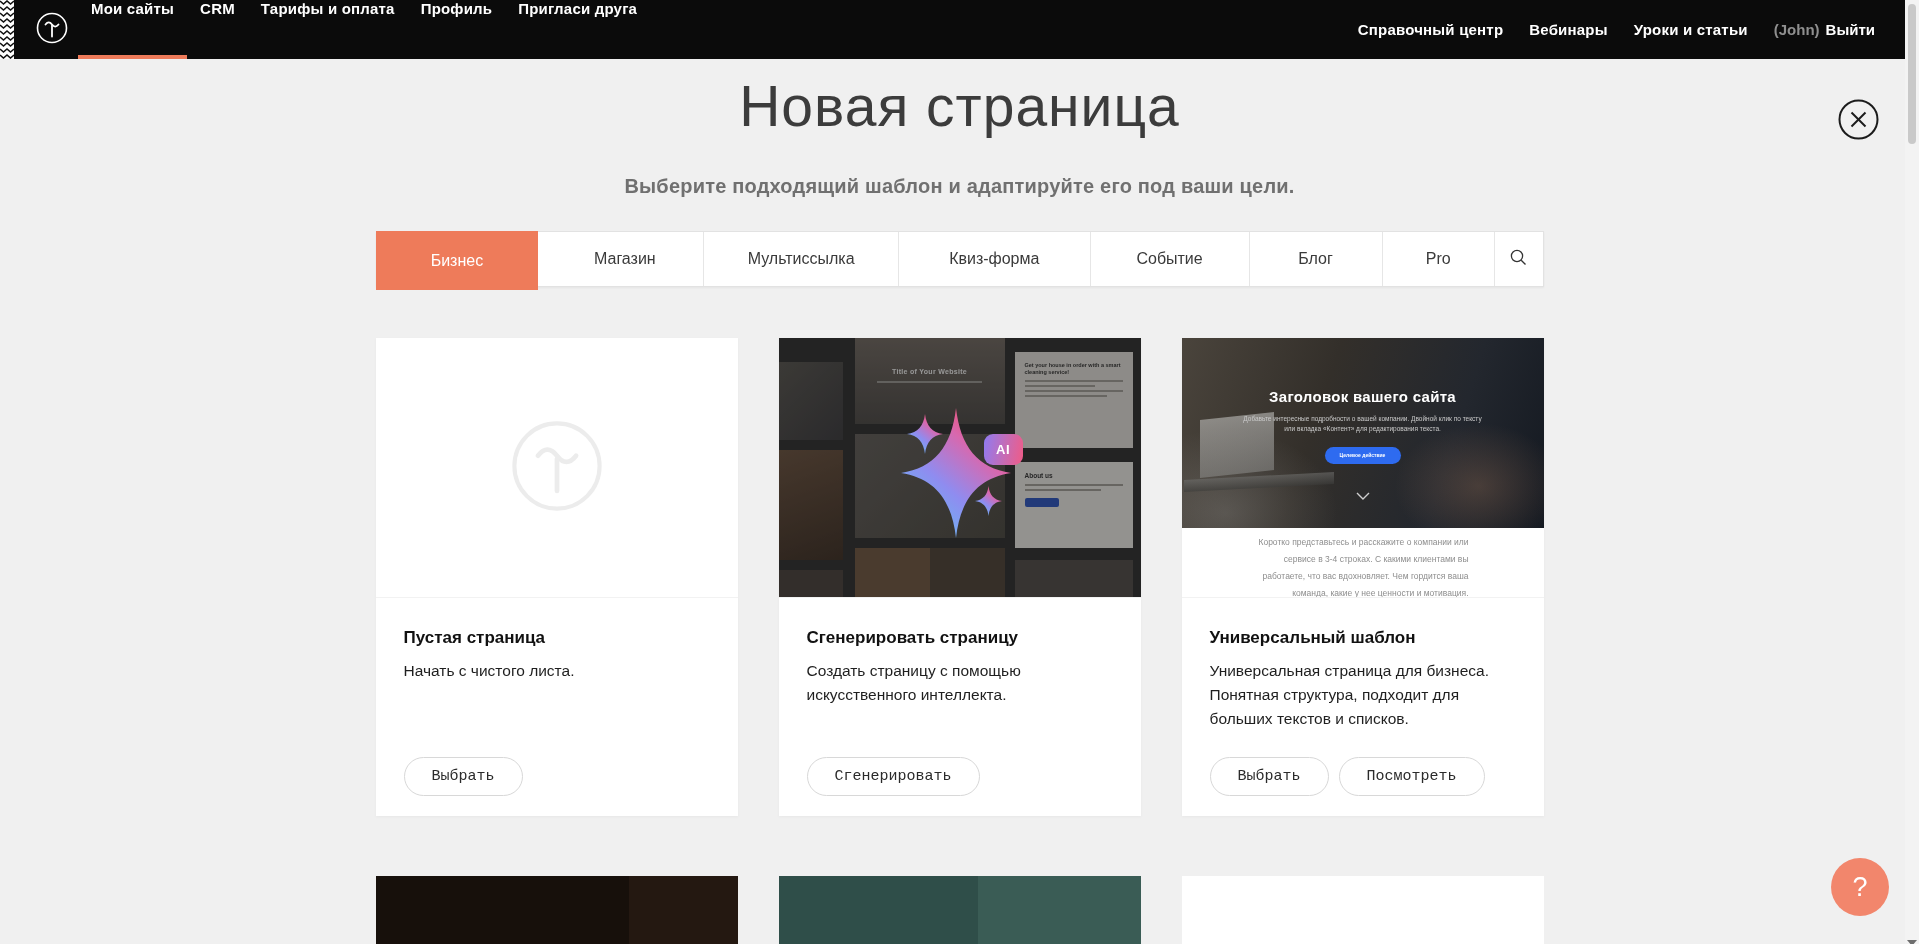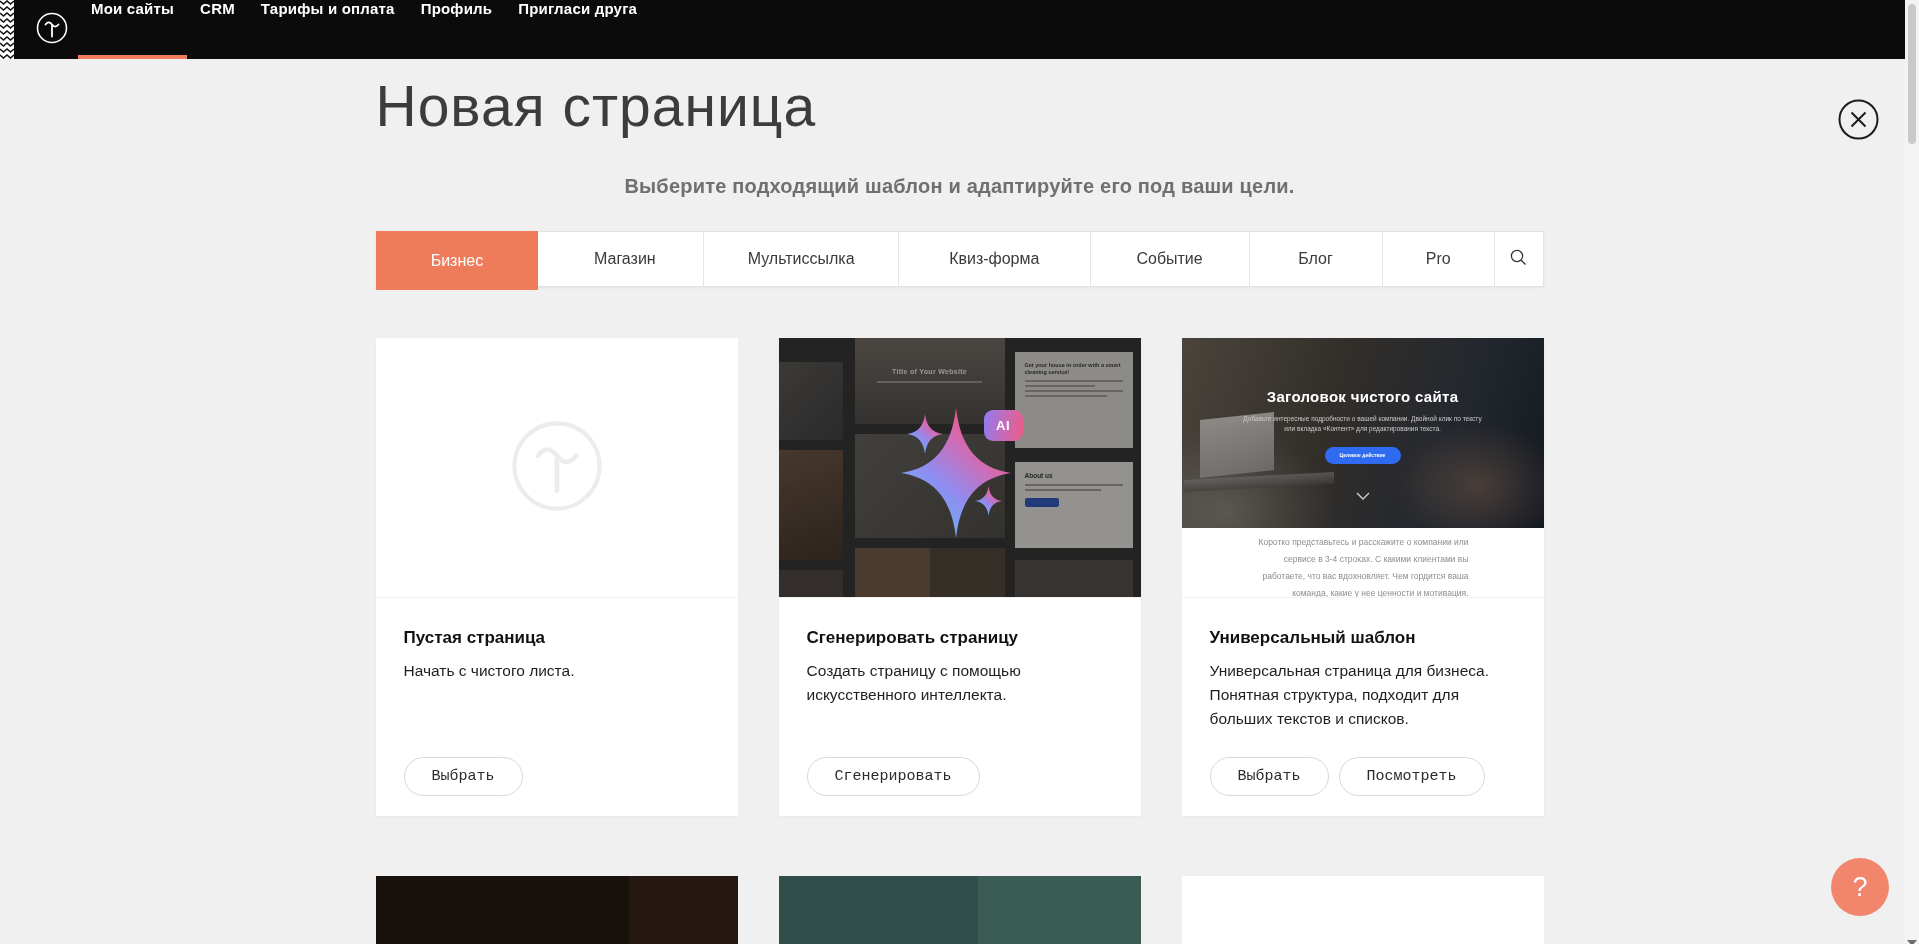--- a/index.html
+++ b/index.html
@@ -34,21 +34,21 @@
 
   
   .close-btn {
     position:absolute; left:1838px; top:99px; width:41px; height:41px;
     background:transparent; border:none; cursor:pointer; z-index:6; padding:0;
   }
 
   
   .content { width:1168px; margin:0 auto; position:relative; }
   .page-title {
-    margin-top:78px; text-align:left; font-size:57px; font-weight:300;
+    margin-top:78px; text-align:center; font-size:57px; font-weight:300;
     color:#3c3c3c; letter-spacing:1px; line-height:1;
   }
   .page-subtitle {
     margin-top:40px; text-align:center; font-size:20px; font-weight:700;
     color:#707070; letter-spacing:.2px;
   }
 
   
   .tabs {
     margin-top:33px; display:flex; height:56px; background:#ffffff;
@@ -85,21 +85,21 @@
   .ai-preview { background:#2e2e2e; }
   .ai-tile { position:absolute; overflow:hidden; }
   .ai-dim { position:absolute; inset:0; background:rgba(18,18,18,.38); }
   .tile-caption { color:#e8e8e8; font-size:7px; font-weight:700; text-align:center; margin-top:30px; letter-spacing:.3px; }
   .tile-caption-sub { height:2px; width:70%; margin:6px auto 0; background:rgba(255,255,255,.35); }
   .tile-text-head { font-size:5.5px; font-weight:700; color:#333; margin:10px 10px 4px; line-height:1.3; }
   .tile-line { height:2px; background:#9b9892; margin:3px 10px; }
   .tile-btn-blue { width:34px; height:9px; border-radius:2px; background:#2d53b8; margin:7px 10px; }
   .spark { position:absolute; z-index:3; }
   .ai-badge {
-    position:absolute; left:205px; top:72px; width:39px; height:31px; z-index:4;
+    position:absolute; left:205px; top:96px; width:39px; height:31px; z-index:4;
     border-radius:9px; background:linear-gradient(100deg,#8f7bf2 0%,#c76bb4 55%,#f05b86 100%);
     color:#ffffff; font-size:13px; font-weight:700; display:flex; align-items:center; justify-content:center;
     letter-spacing:.5px;
   }
 
   
   .hero-zone {
     position:absolute; left:0; top:0; right:0; height:190px;
     background:
       radial-gradient(120px 90px at 82% 78%, rgba(171,124,92,.30), rgba(171,124,92,0) 70%),
@@ -183,20 +183,35 @@
       <a class="nav-item">
         <span>Профиль</span>
       </a>
       <a class="nav-item">
         <span>Пригласи друга</span>
       </a>
     </nav>
 
     <div class="topbar-spacer"></div>
 
+    <nav class="nav-right">
+      <a class="nav-item">
+        <span>Справочный центр</span>
+      </a>
+      <a class="nav-item">
+        <span>Вебинары</span>
+      </a>
+      <a class="nav-item">
+        <span>Уроки и статьи</span>
+      </a>
+      <div class="user-chunk">
+        <span class="user-name">(John)</span>
+        <a class="logout-link">Выйти</a>
+      </div>
+    </nav>
   </header>
 
   <button class="close-btn">
     <span>
       <svg width="41" height="41" viewBox="0 0 41 41">
         <circle cx="20.5" cy="20.5" r="19" fill="none" stroke="#1b1b1b" stroke-width="2"></circle>
         <line x1="13.5" y1="13.5" x2="27.5" y2="27.5" stroke="#1b1b1b" stroke-width="2"></line>
         <line x1="27.5" y1="13.5" x2="13.5" y2="27.5" stroke="#1b1b1b" stroke-width="2"></line>
       </svg>
     </span>
@@ -300,21 +315,21 @@
           <button class="pill-btn">Сгенерировать</button>
         </div>
       </div>
 
       <div class="card">
         <div class="card-preview">
           <div class="hero-zone">
             <div class="laptop-screen"></div>
             <div class="laptop-base"></div>
             <div class="hero-inner">
-              <div class="hero-title">Заголовок чистого сайта</div>
+              <div class="hero-title">Заголовок вашего сайта</div>
               <div class="hero-sub">Добавьте интересные подробности о вашей компании. Двойной клик по тексту или вкладка «Контент» для редактирования текста.</div>
               <div class="hero-btn">Целевое действие</div>
               <div class="hero-chevron">
                 <svg width="14" height="8" viewBox="0 0 14 8">
                   <polyline points="1,1 7,7 13,1" fill="none" stroke="#cfcfcf" stroke-width="1.4"></polyline>
                 </svg>
               </div>
             </div>
           </div>
           <div class="hero-body">

